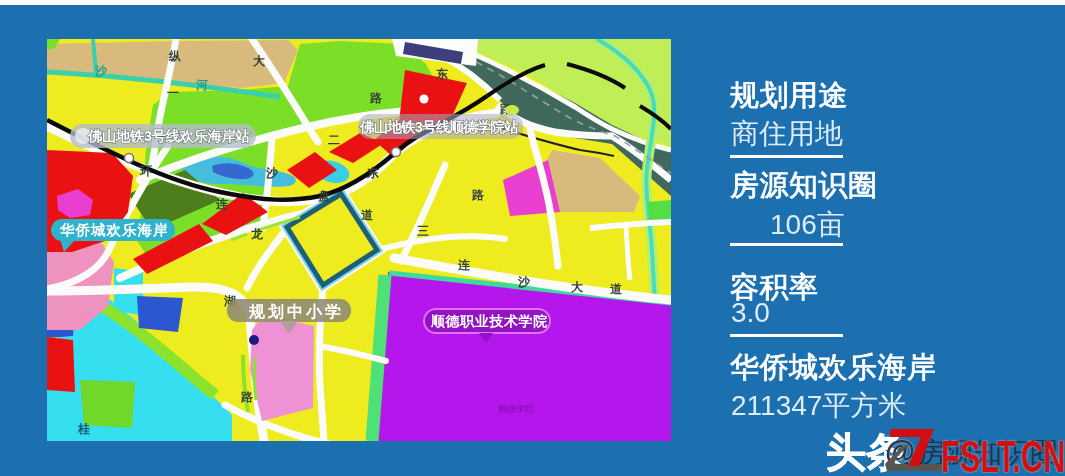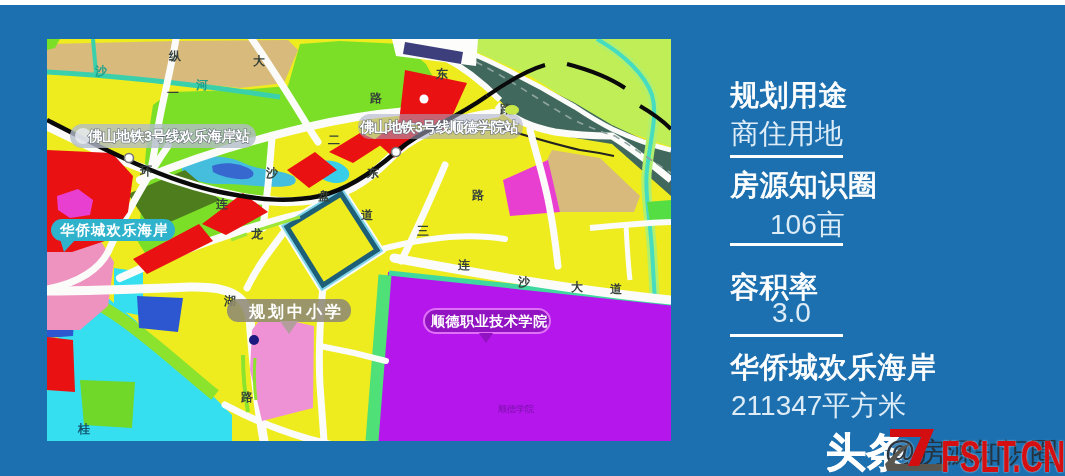--- a/index.html
+++ b/index.html
@@ -243,21 +243,21 @@
 <div class="div" style="top:155px;"></div>
 
 <div class="panel h" style="left:730px;top:166px;">房源知识圈</div>
 
 <div class="panel v" style="left:731px;top:206px;margin-left:39px;">106亩</div>
 
 <div class="div" style="top:243px;"></div>
 
 <div class="panel h" style="left:730px;top:268px;">容积率</div>
 
-<div class="panel v" style="left:731px;top:297px;margin-left:41px;">3.0</div>
+<div class="panel v" style="left:731px;top:297px;">3.0</div>
 
 <div class="div" style="top:334px;"></div>
 
 <div class="panel h" style="left:730px;top:348px;">华侨城欢乐海岸</div>
 
 <div class="panel v" style="left:731px;top:387px;text-align:right;">211347平方米</div>
 
 <div style="position:absolute;left:826px;top:425px;font-size:40px;font-weight:bold;color:#ffffff;letter-spacing:0px;-webkit-text-stroke:0.8px #ffffff;">头条</div>
 
 <div style="position:absolute;left:885px;top:434px;font-size:31px;font-weight:bold;color:#2a353f;text-shadow:0 0 2px #cfe3f0;">@</div>

